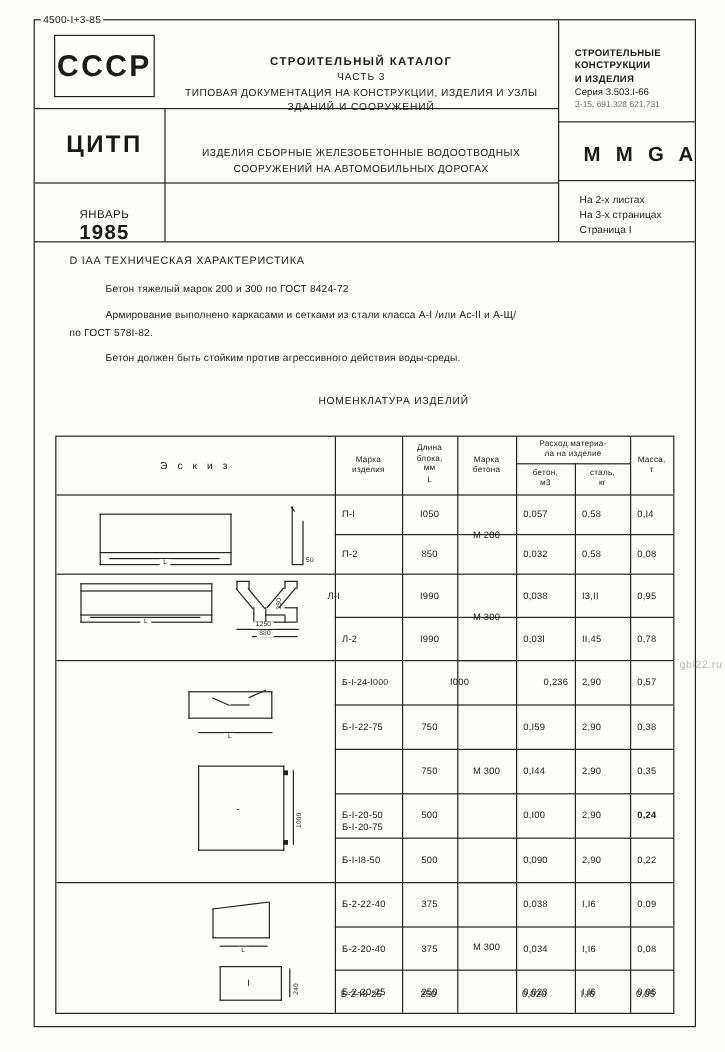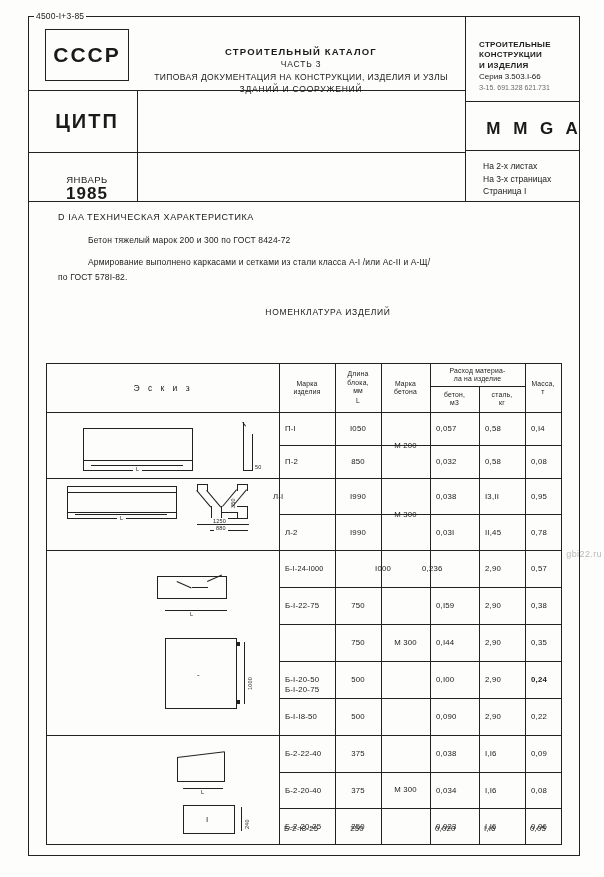--- a/index.html
+++ b/index.html
@@ -59,21 +59,21 @@
     position: absolute;
     box-sizing: border-box;
     display: flex;
     align-items: center;
     justify-content: center;
     text-align: center;
   }
   .ussr-box {
     left: 16px; top: 12px; width: 84px; height: 52px;
     border: 1.3px solid #222;
-    font-size: 21px;
+    font-size: 25px;
     font-weight: bold;
     letter-spacing: 2px;
   }
   .citp-box {
     left: 16px; top: 84px; width: 84px; height: 40px;
     font-size: 20px;
     font-weight: bold;
     letter-spacing: 2px;
   }
   .date-box {
@@ -253,20 +253,24 @@
       <span class="y">1985</span>
     </div>
 
     <div class="tb-cell cat-title">
       <span class="l1">СТРОИТЕЛЬНЫЙ КАТАЛОГ</span>
       <span class="l2">ЧАСТЬ 3</span>
       <span class="l3">ТИПОВАЯ ДОКУМЕНТАЦИЯ НА КОНСТРУКЦИИ, ИЗДЕЛИЯ И УЗЛЫ</span>
       <span class="l4">ЗДАНИЙ И СООРУЖЕНИЙ</span>
     </div>
 
+    <div class="tb-cell prod-title">
+      <span>ИЗДЕЛИЯ СБОРНЫЕ ЖЕЛЕЗОБЕТОННЫЕ ВОДООТВОДНЫХ</span>
+      <span>СООРУЖЕНИЙ НА АВТОМОБИЛЬНЫХ ДОРОГАХ</span>
+    </div>
 
     <div class="tb-cell ser-box">
       <span class="b">СТРОИТЕЛЬНЫЕ</span>
       <span class="b">КОНСТРУКЦИИ</span>
       <span class="b">И ИЗДЕЛИЯ</span>
       <span>Серия 3.503.I-66</span>
       <span class="faded">З-15. 691.328 621.731</span>
     </div>
 
     <div class="tb-cell mmga-box">M M G A</div>
@@ -276,20 +280,21 @@
       <span>На 3-х  страницах</span>
       <span>Страница I</span>
     </div>
   </div>
 
   <div class="body-text">
     <div class="sec-head">D IAA  ТЕХНИЧЕСКАЯ ХАРАКТЕРИСТИКА</div>
     <p class="para">Бетон тяжелый марок 200 и 300 по ГОСТ 8424-72</p>
     <p class="para tight">Армирование выполнено каркасами и сетками из стали класса А-I /или Ас-II и А-Щ/</p>
     <p class="para" style="padding-left:0;">по ГОСТ 578I-82.</p>
+    <p class="para">Бетон должен быть  стойким против агрессивного действия воды-среды.</p>
     <div class="nomen">НОМЕНКЛАТУРА ИЗДЕЛИЙ</div>
   </div>
 
   <div class="watermark">gbi22.ru</div>
 
   <div class="maintable">
 
     <div class="vline" style="left:232px; top:0; height:480px;"></div>
     <div class="vline" style="left:288px; top:0; height:480px;"></div>
     <div class="vline" style="left:334px; top:0; height:480px;"></div>
@@ -450,21 +455,21 @@
     <div class="cell l" style="left:478px; top:114px; width:36px; height:36px;">0,95</div>
 
     <div class="cell l" style="left:232px; top:150px; width:56px; height:36px;">Л-2</div>
     <div class="cell c" style="left:288px; top:150px; width:46px; height:36px;">I990</div>
     <div class="cell l" style="left:383px; top:150px; width:49px; height:36px;">0,03I</div>
     <div class="cell l" style="left:432px; top:150px; width:46px; height:36px;">II,45</div>
     <div class="cell l" style="left:478px; top:150px; width:36px; height:36px;">0,78</div>
 
     <div class="cell l" style="left:232px; top:186px; width:56px; height:37px; font-size:7.3px;">Б-I-24-I000</div>
     <div class="cell c" style="left:288px; top:186px; width:46px; height:37px;padding-left:48px;">I000</div>
-    <div class="cell l" style="left:369px; top:186px; width:49px; height:37px;text-align:right;">0,236</div>
+    <div class="cell l" style="left:400px; top:186px; width:49px; height:37px;text-align:right;">0,236</div>
     <div class="cell l" style="left:432px; top:186px; width:46px; height:37px;">2,90</div>
     <div class="cell l" style="left:478px; top:186px; width:36px; height:37px;">0,57</div>
 
     <div class="cell l" style="left:232px; top:223px; width:56px; height:37px;">Б-I-22-75</div>
     <div class="cell c" style="left:288px; top:223px; width:46px; height:37px;">750</div>
     <div class="cell l" style="left:383px; top:223px; width:49px; height:37px;">0,I59</div>
     <div class="cell l" style="left:432px; top:223px; width:46px; height:37px;">2,90</div>
     <div class="cell l" style="left:478px; top:223px; width:36px; height:37px;">0,38</div>
 
     <div class="cell l" style="left:232px; top:260px; width:56px; height:37px;margin-top:47px;">Б-I-20-75</div>

